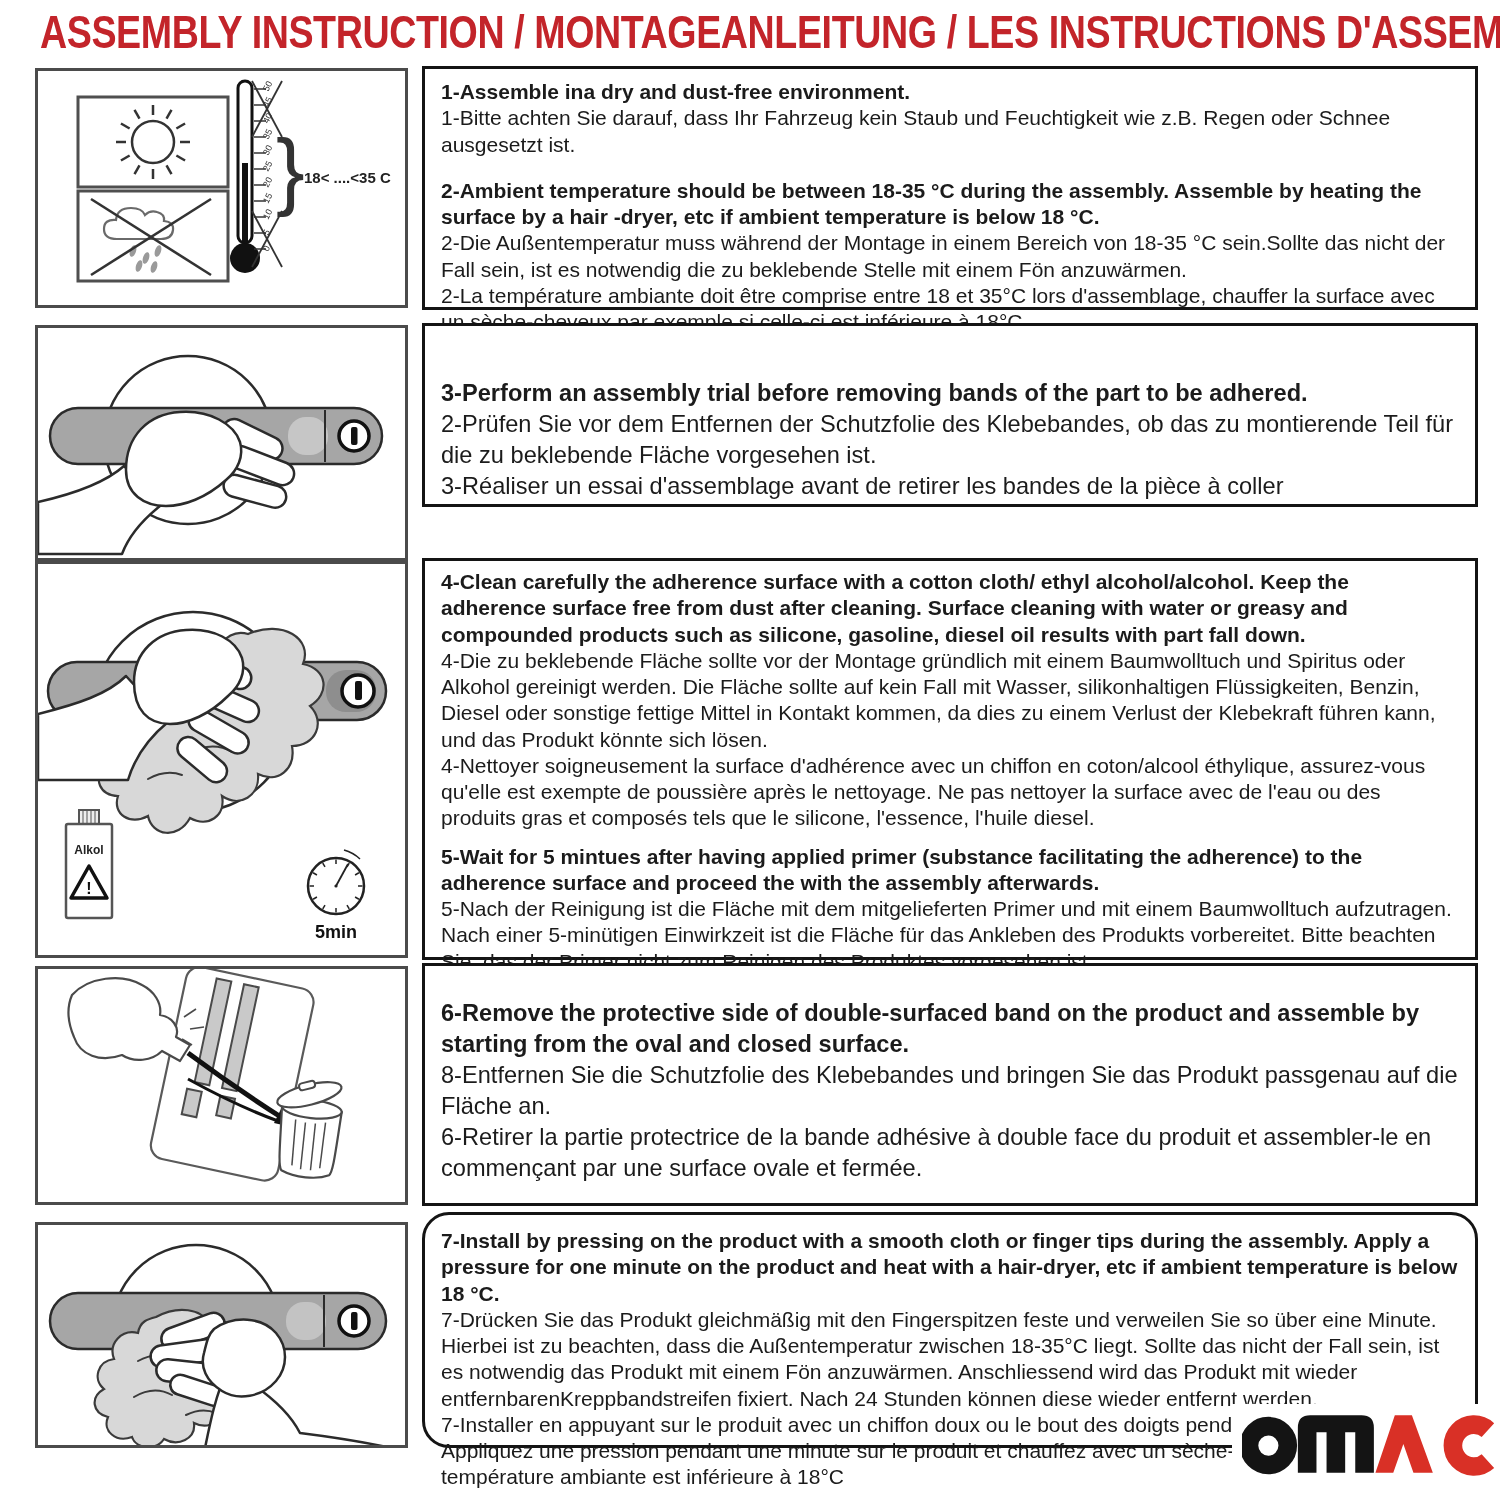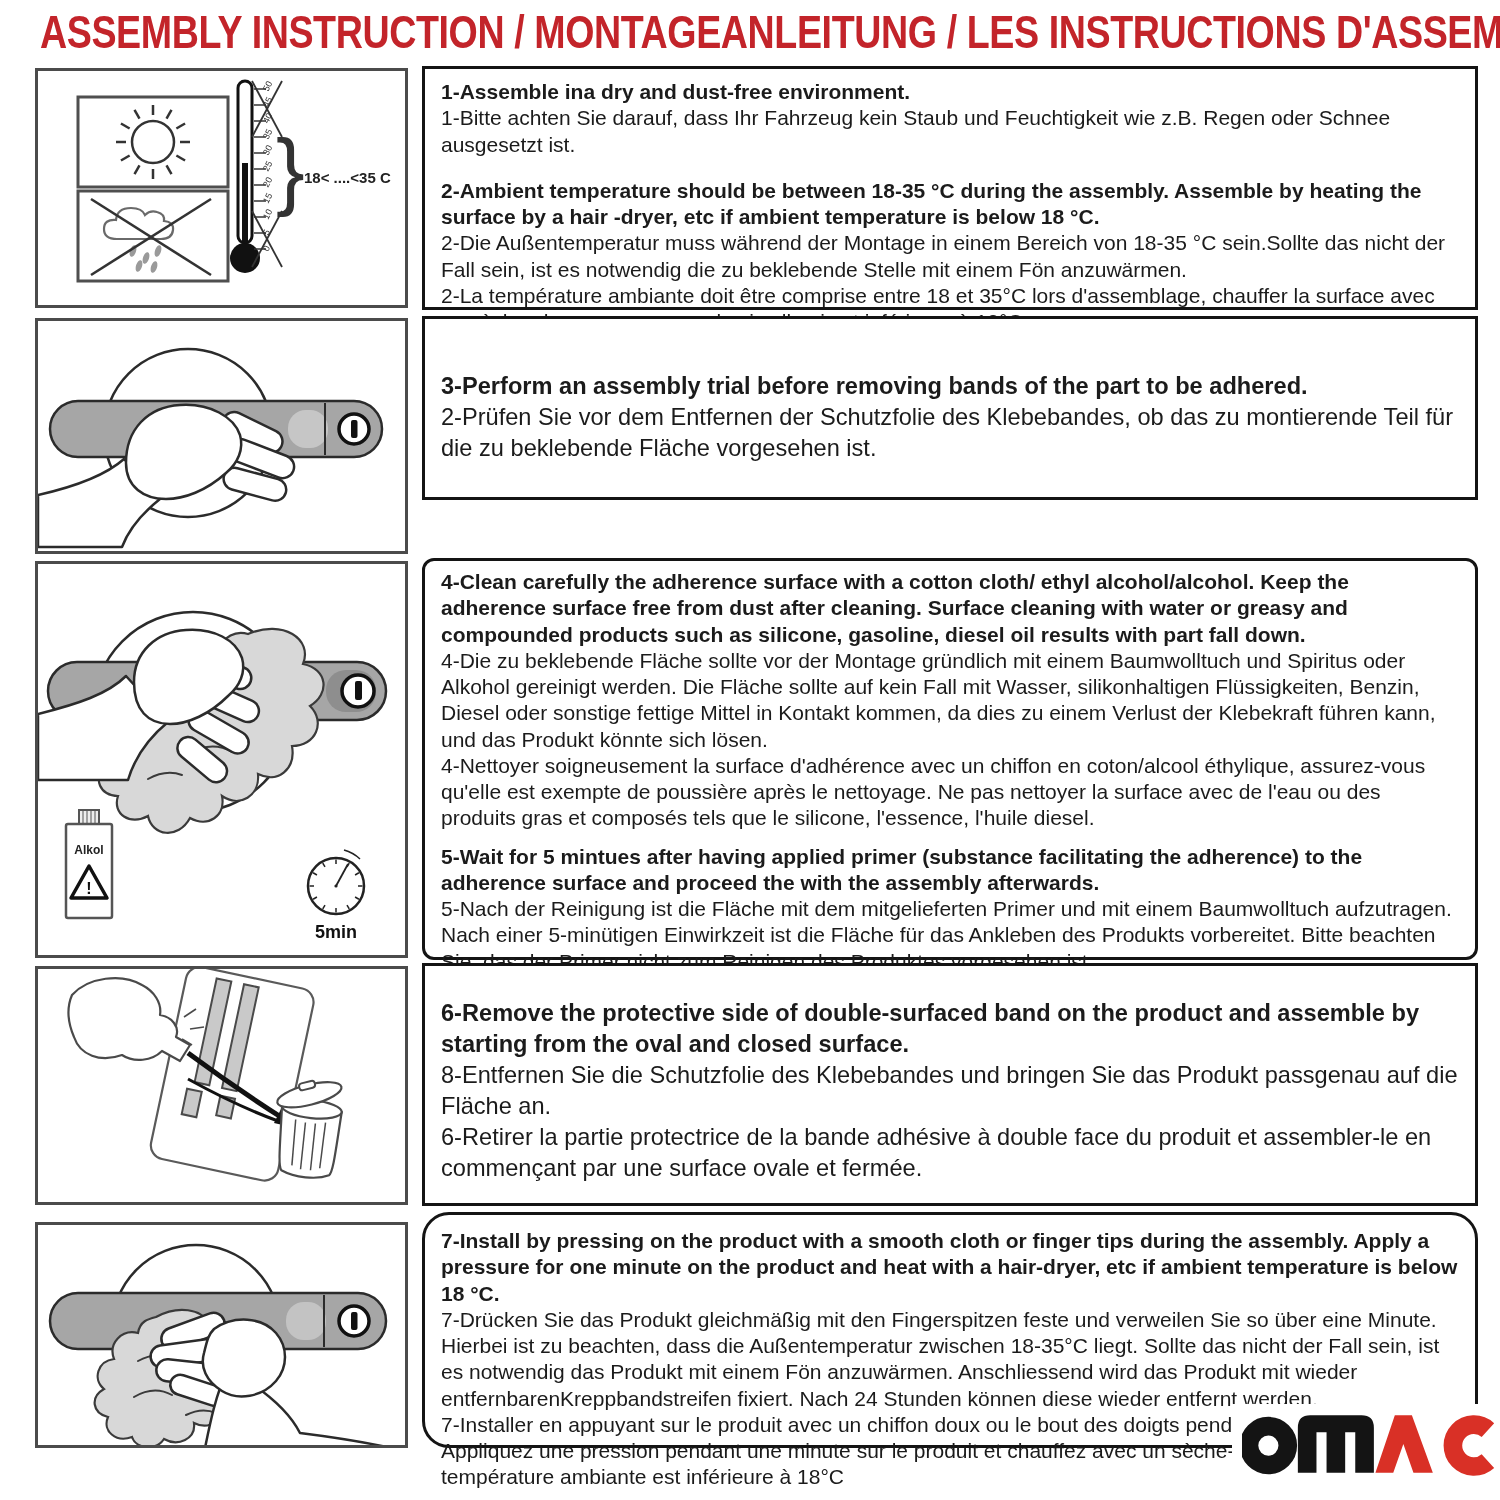--- a/index.html
+++ b/index.html
@@ -3,36 +3,36 @@
 <meta charset="utf-8">
 <style>
   html,body{margin:0;padding:0;background:#fff;}
   .page{position:relative;width:1500px;height:1500px;background:#fff;overflow:hidden;
         font-family:"Liberation Sans",sans-serif;color:#1b1b1b;}
   .title{position:absolute;left:40px;top:4px;font-size:47px;font-weight:bold;
          color:#c3242a;white-space:nowrap;transform:scaleX(.8);transform-origin:left top;
          letter-spacing:-.5px;}
   .row{position:absolute;left:0;width:1500px;}
   .r1{top:66px;height:244px;}
-  .r2{top:316px;height:184px;}
+  .r2{top:323px;height:184px;}
   .r3{top:558px;height:402px;}
   .r4{top:963px;height:243px;}
   .r5{top:1212px;height:236px;}
   .imgbox{position:absolute;left:35px;width:373px;border:3px solid #4b4b4b;
           background:#fff;box-sizing:border-box;}
   .r1 .imgbox{top:2px;height:240px;}
   .r2 .imgbox{top:2px;height:236px;}
   .r3 .imgbox{top:3px;height:397px;}
   .r4 .imgbox{top:3px;height:239px;}
   .r5 .imgbox{top:10px;height:226px;}
   .imgbox svg{display:block;width:100%;height:100%;}
   .textbox{position:absolute;left:422px;width:1056px;height:100%;border:3px solid #141414;
            background:#fff;box-sizing:border-box;padding:10px 16px;}
   .r2 .textbox{padding-top:52px;}
-  .r3 .textbox{padding:8px 16px;border-radius:12px;}
+  .r3 .textbox{padding:8px 16px;}
   .r4 .textbox{padding-top:32px;}
   .r5 .textbox{padding-top:13px;border-radius:27px;}
   .para{font-size:21px;line-height:1.25;}
   .para.b{font-weight:bold;}
   .para.sp{height:20px;}
   .r3 .para.sp{height:12px;}
   .big .para{font-size:23.6px;line-height:1.31;}
   .logo{position:absolute;left:1232px;top:1404px;width:266px;height:80px;background:#fff;
         display:flex;align-items:center;justify-content:flex-end;}
   .logo svg{display:block;width:256px;height:74px;}
@@ -143,20 +143,21 @@
           <rect class="ink" x="186" y="86" width="64" height="23" rx="11.5" transform="rotate(26 186 97)"></rect>
           <rect class="ink" x="192" y="114" width="68" height="23" rx="11.5" transform="rotate(21 192 125)"></rect>
           <rect class="ink" x="186" y="144" width="64" height="22" rx="11" transform="rotate(15 186 155)"></rect>
           <path class="ink" d="M 88 142 C 88 108 110 86 142 84 C 172 82 196 96 202 114 C 206 128 200 142 188 152 C 168 170 146 178 128 178 C 106 178 88 166 88 142 Z"></path>
         </g>
       </svg>
     </div>
     <div class="textbox big">
         <div class="para b">3-Perform an assembly trial before removing bands of the part to be adhered.</div>
         <div class="para">2-Prüfen Sie vor dem Entfernen der Schutzfolie des Klebebandes, ob das zu montierende Teil für die zu beklebende Fläche vorgesehen ist.</div>
+        <div class="para">3-Réaliser un essai d'assemblage avant de retirer les bandes de la pièce à coller</div>
       </div>
   </section>
 
   <section class="row r3">
     <div class="imgbox">
       <svg viewBox="0 0 367 391" preserveAspectRatio="xMidYMid meet">
         <circle cx="155" cy="148" r="100" class="ink"></circle>
         <g>
           <rect x="10" y="98" width="338" height="58" rx="29" fill="#a6a6a6" stroke="#2b2b2b" stroke-width="2.5"></rect>
           <rect x="288" y="106" width="50" height="42" rx="20" fill="#8e8e8e"></rect>

